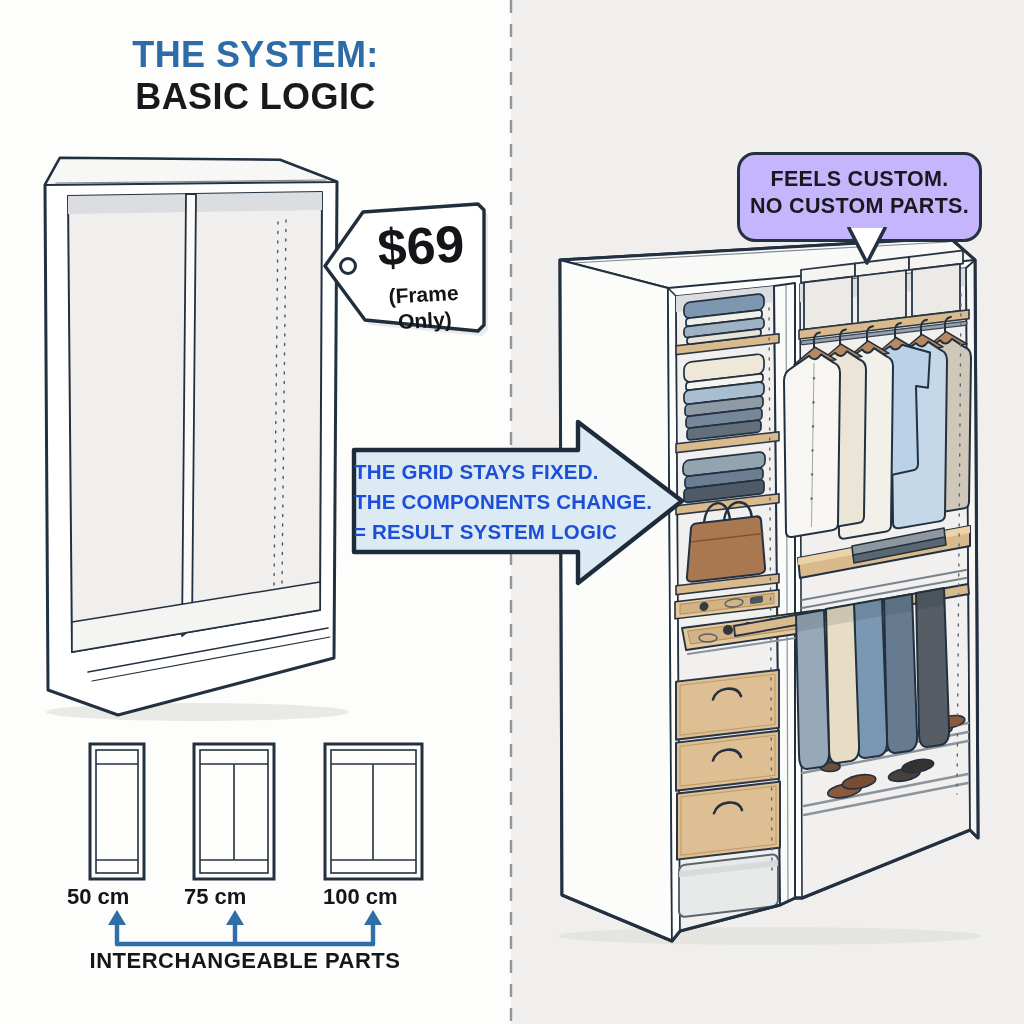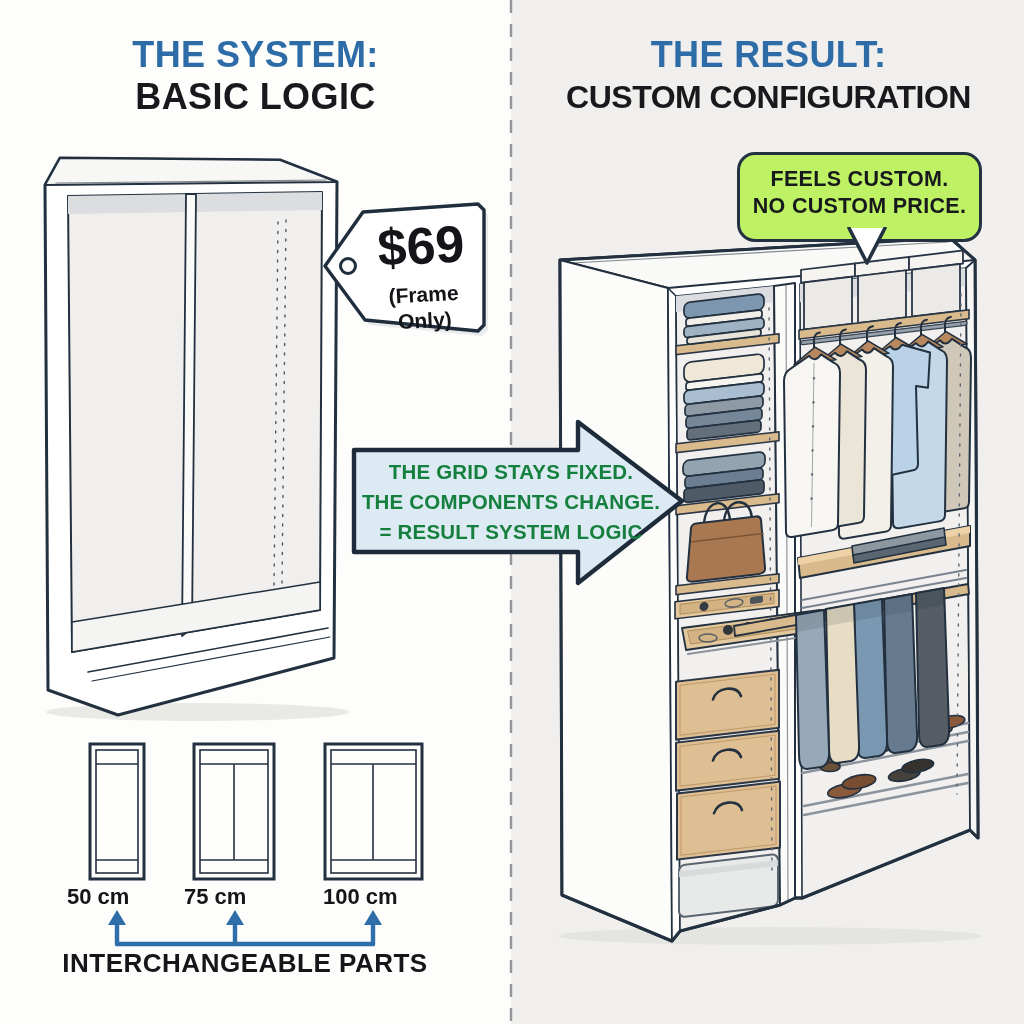--- a/index.html
+++ b/index.html
@@ -4,25 +4,25 @@
 <style>
   html,body{margin:0;padding:0;background:#fff;}
   #canvas{position:relative;width:1024px;height:1024px;overflow:hidden;
           font-family:"Liberation Sans",sans-serif;background:#fdfdfc;}
   .abs{position:absolute;}
   .title{width:511px;text-align:center;font-weight:bold;line-height:42px;letter-spacing:.4px;}
   .title .l1{display:block;font-size:36px;color:#2d6ca7;}
   .title .l2{display:block;font-size:36px;color:#17191c;}
   .title.right .l2{font-size:32px;letter-spacing:-0.5px;}
   .sizelabel{width:100px;text-align:left;font-size:22px;font-weight:bold;color:#141619;}
-  .parts{width:490px;text-align:center;font-size:26px;font-weight:bold;color:#141619;letter-spacing:.5px;}
-  .arrowtext{width:314px;text-align:center;font-size:20.5px;font-weight:bold;
-             color:#15803d;line-height:30px;letter-spacing:.2px;}
+  .parts{width:490px;text-align:center;font-size:22px;font-weight:bold;color:#141619;letter-spacing:.5px;}
+  .arrowtext{width:314px;font-size:20.5px;font-weight:bold;
+             color:#1d4ed8;line-height:30px;letter-spacing:.2px;}
   .arrowtext span{display:block;}
-  .bubble{width:239px;height:73px;background:#bef264;border:3.5px solid #233140;border-radius:18px;
+  .bubble{width:239px;height:73px;background:#c4b5fd;border:3.5px solid #233140;border-radius:18px;
           text-align:center;padding-top:11px;font-size:21.5px;font-weight:bold;color:#17191c;
           line-height:27px;letter-spacing:.3px;z-index:6;}
   .bubble span{display:block;}
   svg{display:block;}
   svg text{font-family:"Liberation Sans",sans-serif;}
   .z1{z-index:1}.z2{z-index:2}.z3{z-index:3}.z5{z-index:5}.z7{z-index:7}
 </style>
 </head>
 <body>
 
@@ -30,24 +30,20 @@
 
   <div class="abs" style="left:511px;top:0;width:513px;height:1024px;background:#f0efee;"></div>
 
   <svg class="abs z1" style="left:503px;top:0;" width="16" height="1024" viewBox="0 0 16 1024">
     <line x1="8" y1="0" x2="8" y2="1024" stroke="#95979a" stroke-width="2.4" stroke-dasharray="13 11"></line>
   </svg>
 
   <div class="abs title z2" style="left:0;top:34px;">
     <span class="l1">THE SYSTEM:</span>
     <span class="l2">BASIC LOGIC</span>
-  </div>
-  <div class="abs title right z2" style="left:513px;top:34px;">
-    <span class="l1">THE RESULT:</span>
-    <span class="l2">CUSTOM CONFIGURATION</span>
   </div>
 
   <svg class="abs z2" style="left:28px;top:150px;" width="320" height="580" viewBox="0 0 320 580">
     <g stroke-linejoin="round" stroke-linecap="round">
       <ellipse cx="170" cy="562" rx="152" ry="9" fill="#e9e9e6"></ellipse>
       <g>
         <polygon points="32,8 252,10 309,32 306,508 90,565 20,540 17,35" fill="#ffffff" stroke="#22303f" stroke-width="3"></polygon>
         <polygon points="17,35 32,8 252,10 309,32" fill="#f7f7f5" stroke="#22303f" stroke-width="2"></polygon>
         <line x1="28" y1="33" x2="298" y2="30" stroke="#22303f" stroke-width="1.2" opacity=".55"></line>
         <polygon points="40,46 294,42 292,460 44,502" fill="#f0efed" stroke="#22303f" stroke-width="2"></polygon>
@@ -297,21 +293,21 @@
           <polygon points="248,387 276,382 276.5,399 248.5,404"></polygon>
         </g>
       </g>
       <line x1="413" y1="66" x2="409" y2="566" stroke="#5a6673" stroke-width="1.4" stroke-dasharray="2 8"></line>
       <polygon points="12,32 402,10 427,32 430,610 422,602 254,670 247,670 232,677 132,703 124,713 14,667" fill="none" stroke="#22303f" stroke-width="3"></polygon>
     </g>
   </svg>
 
   <div class="abs bubble" style="left:737px;top:152px;">
     <span>FEELS CUSTOM.</span>
-    <span>NO CUSTOM PRICE.</span>
+    <span>NO CUSTOM PARTS.</span>
   </div>
   <svg class="abs z7" style="left:840px;top:227px;" width="54" height="42" viewBox="0 0 54 42">
     <path d="M9,1 L27,36 L45,1" fill="#ffffff" stroke="#233140" stroke-width="3.6" stroke-linejoin="round" stroke-linecap="round"></path>
   </svg>
 
   <svg class="abs z5" style="left:348px;top:414px;" width="340" height="176" viewBox="0 0 340 176">
     <polygon points="6,36 230,36 230,8 334,87 230,169 230,138 6,138" fill="#dbeaf3" stroke="#1d2b3a" stroke-width="4.4" stroke-linejoin="round"></polygon>
   </svg>
   <div class="abs arrowtext z5" style="left:354px;top:457px;">
     <span>THE GRID STAYS FIXED.</span>

